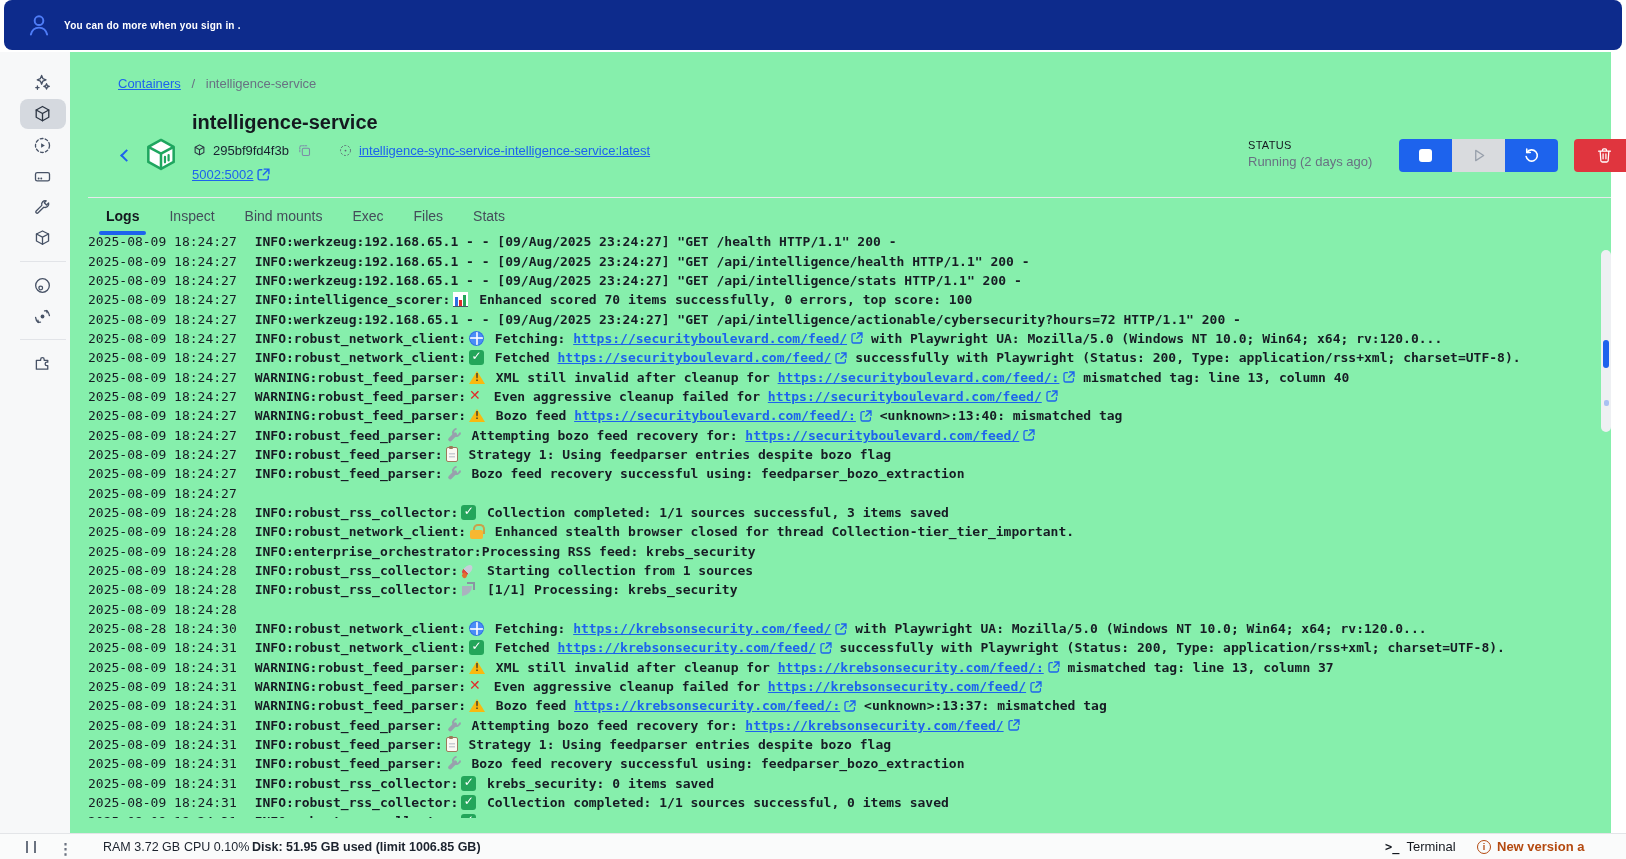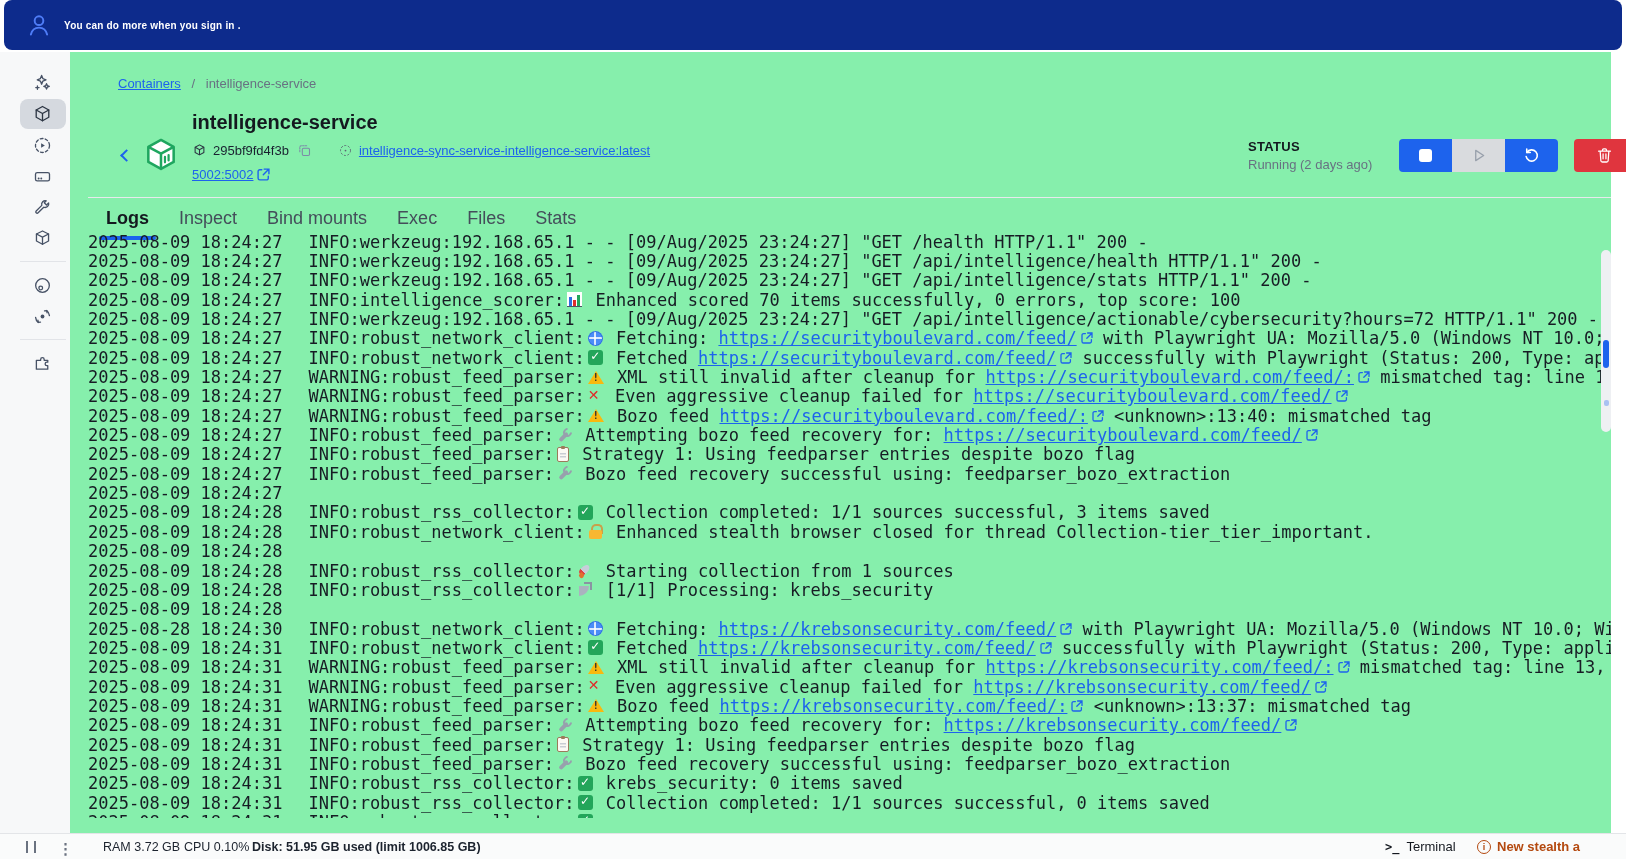--- a/index.html
+++ b/index.html
@@ -45,49 +45,49 @@
   .page-title { font-size:20px; font-weight:700; color:#14181f; }
   .meta-row { display:flex; align-items:center; margin-top:9px; font-size:13px; color:#1a2230; }
   .meta-row svg.small { width:15px; height:15px; margin-right:6px; }
   .meta-gap { width:26px; }
   .meta-link { color:#1d63ed; text-decoration:underline; cursor:pointer; }
   .copy-btn { margin-left:8px; color:#7d8aa8; cursor:pointer; display:inline-flex; }
   .copy-btn svg { width:15px; height:15px; }
   .extlink { display:inline-flex; margin-left:4px; vertical-align:-1px; }
 
   .status-block { position:absolute; left:1178px; top:87px; }
-  .status-label { font-size:13px; font-weight:700; letter-spacing:.3px; color:#14181f; }
+  .status-label { font-size:11px; font-weight:400; letter-spacing:.3px; color:#14181f; }
   .status-value { font-size:13px; color:#687182; margin-top:3px; }
 
   .btn-group { position:absolute; left:1329px; top:87px; display:flex; }
   .cbtn { width:53px; height:33px; display:flex; align-items:center; justify-content:center; cursor:pointer; }
   .cbtn.stop { background:#1d63ed; border-radius:4px 0 0 4px; }
   .cbtn.play { background:#d9dbde; cursor:default; }
   .cbtn.restart { background:#1d63ed; border-radius:0 4px 4px 0; }
   .stop-square { width:13px; height:13px; background:#fff; border-radius:3px; }
   .cbtn svg { width:19px; height:19px; }
   .cbtn.delete { position:absolute; left:1504px; top:87px; width:60px; height:33px;
     background:#e0353e; border-radius:4px; display:flex; align-items:center;
     justify-content:center; cursor:pointer; }
 
   .header-divider { position:absolute; left:18px; right:0; top:145px; height:1px; background:#e7e9ec; }
 
   .tabbar { position:absolute; left:36px; top:150px; display:flex; gap:30px; }
-  .tab { position:relative; font-size:18px; color:#444d5a; padding:6px 0 11px 0; cursor:pointer; }
+  .tab { position:relative; font-size:14px; color:#444d5a; padding:6px 0 11px 0; cursor:pointer; }
   .tab.active { color:#14181f; font-weight:700; }
   .tab.active::after { content:""; position:absolute; left:-7px; right:-7px; bottom:0;
     height:4px; background:#1d63ed; border-radius:3px; }
 
   
   .logs { position:absolute; left:0; top:180px; width:1541px; height:586px;
     overflow:hidden; padding-left:18px; font-family:"DejaVu Sans Mono", monospace;
-    font-size:17px; color:#171c24; }
+    font-size:13px; color:#171c24; }
   .log-row { display:flex; height:19.35px; align-items:center; white-space:pre; }
   .log-time { flex:0 0 141px; }
-  .log-msg { margin-left:26px; display:flex; align-items:center; white-space:pre; }
+  .log-msg { margin-left:18px; display:flex; align-items:center; white-space:pre;font-weight:bold; }
   .log-link { color:#1d63ed; text-decoration:underline; cursor:pointer; }
 
   
   .ico { display:inline-block; position:relative; width:15px; height:15px; margin:0 3px; flex:none; }
   .ico-check { background:#23a55a; border-radius:3px; }
   .ico-check::after { content:"✓"; position:absolute; left:0; right:0; top:-1px;
     text-align:center; color:#fff; font-size:12px; font-weight:700; font-family:"DejaVu Sans",sans-serif; }
   .ico-cross { width:14px; }
   .ico-cross::after { content:"✕"; position:absolute; left:0; top:-2px; color:#e02b2b;
     font-size:14px; font-weight:900; font-family:"DejaVu Sans",sans-serif; }
@@ -345,21 +345,21 @@
             </svg></span> &lt;unknown&gt;:13:40: mismatched tag</span></div>
       <div class="log-row"><span class="log-time">2025-08-09 18:24:27</span><span class="log-msg">INFO:robust_feed_parser:<span class="ico ico-wrench"></span> Attempting bozo feed recovery for: <a class="log-link">https://securityboulevard.com/feed/</a><span class="extlink"><svg width="12" height="12" viewBox="0 0 12 12">
               <path d="M4.4 1.6H2.6A1.6 1.6 0 0 0 1 3.2v6.2A1.6 1.6 0 0 0 2.6 11h6.2a1.6 1.6 0 0 0 1.6-1.6V7.6" stroke="#1d63ed" stroke-width="1.3" fill="none" stroke-linecap="round"></path>
               <path d="M6.6 1h4.4v4.4M10.8 1.2L5.8 6.2" stroke="#1d63ed" stroke-width="1.3" fill="none" stroke-linecap="round"></path>
             </svg></span></span></div>
       <div class="log-row"><span class="log-time">2025-08-09 18:24:27</span><span class="log-msg">INFO:robust_feed_parser:<span class="ico ico-clipboard"></span> Strategy 1: Using feedparser entries despite bozo flag</span></div>
       <div class="log-row"><span class="log-time">2025-08-09 18:24:27</span><span class="log-msg">INFO:robust_feed_parser:<span class="ico ico-wrench"></span> Bozo feed recovery successful using: feedparser_bozo_extraction</span></div>
       <div class="log-row"><span class="log-time">2025-08-09 18:24:27</span></div>
       <div class="log-row"><span class="log-time">2025-08-09 18:24:28</span><span class="log-msg">INFO:robust_rss_collector:<span class="ico ico-check"></span> Collection completed: 1/1 sources successful, 3 items saved</span></div>
       <div class="log-row"><span class="log-time">2025-08-09 18:24:28</span><span class="log-msg">INFO:robust_network_client:<span class="ico ico-lock"></span> Enhanced stealth browser closed for thread Collection-tier_tier_important.</span></div>
-      <div class="log-row"><span class="log-time">2025-08-09 18:24:28</span></div>
+      <div class="log-row"><span class="log-time">2025-08-09 18:24:28</span><span class="log-msg">INFO:enterprise_orchestrator:Processing RSS feed: krebs_security</span></div>
       <div class="log-row"><span class="log-time">2025-08-09 18:24:28</span><span class="log-msg">INFO:robust_rss_collector:<span class="ico ico-rocket"></span> Starting collection from 1 sources</span></div>
       <div class="log-row"><span class="log-time">2025-08-09 18:24:28</span><span class="log-msg">INFO:robust_rss_collector:<span class="ico ico-satellite"></span> [1/1] Processing: krebs_security</span></div>
       <div class="log-row"><span class="log-time">2025-08-09 18:24:28</span></div>
       <div class="log-row"><span class="log-time">2025-08-28 18:24:30</span><span class="log-msg">INFO:robust_network_client:<span class="ico ico-globe"></span> Fetching: <a class="log-link">https://krebsonsecurity.com/feed/</a><span class="extlink"><svg width="12" height="12" viewBox="0 0 12 12">
               <path d="M4.4 1.6H2.6A1.6 1.6 0 0 0 1 3.2v6.2A1.6 1.6 0 0 0 2.6 11h6.2a1.6 1.6 0 0 0 1.6-1.6V7.6" stroke="#1d63ed" stroke-width="1.3" fill="none" stroke-linecap="round"></path>
               <path d="M6.6 1h4.4v4.4M10.8 1.2L5.8 6.2" stroke="#1d63ed" stroke-width="1.3" fill="none" stroke-linecap="round"></path>
             </svg></span> with Playwright UA: Mozilla/5.0 (Windows NT 10.0; Win64; x64; rv:120.0...</span></div>
       <div class="log-row"><span class="log-time">2025-08-09 18:24:31</span><span class="log-msg">INFO:robust_network_client:<span class="ico ico-check"></span> Fetched <a class="log-link">https://krebsonsecurity.com/feed/</a><span class="extlink"><svg width="12" height="12" viewBox="0 0 12 12">
               <path d="M4.4 1.6H2.6A1.6 1.6 0 0 0 1 3.2v6.2A1.6 1.6 0 0 0 2.6 11h6.2a1.6 1.6 0 0 0 1.6-1.6V7.6" stroke="#1d63ed" stroke-width="1.3" fill="none" stroke-linecap="round"></path>
               <path d="M6.6 1h4.4v4.4M10.8 1.2L5.8 6.2" stroke="#1d63ed" stroke-width="1.3" fill="none" stroke-linecap="round"></path>
@@ -398,15 +398,15 @@
   <span class="sb-kebab"></span>
   <span class="sb-ram">RAM 3.72 GB</span>
   <span class="sb-cpu">CPU 0.10%</span>
   <span class="sb-disk">Disk: 51.95 GB used (limit 1006.85 GB)</span>
   <span class="sb-terminal">
     <span class="term-glyph">&gt;_</span>
     <span>Terminal</span>
   </span>
   <span class="sb-update">
     <span class="info-circ">i</span>
-    <span>New stealth a</span>
+    <span>New version a</span>
   </span>
 </div>
 
 </body></html>

